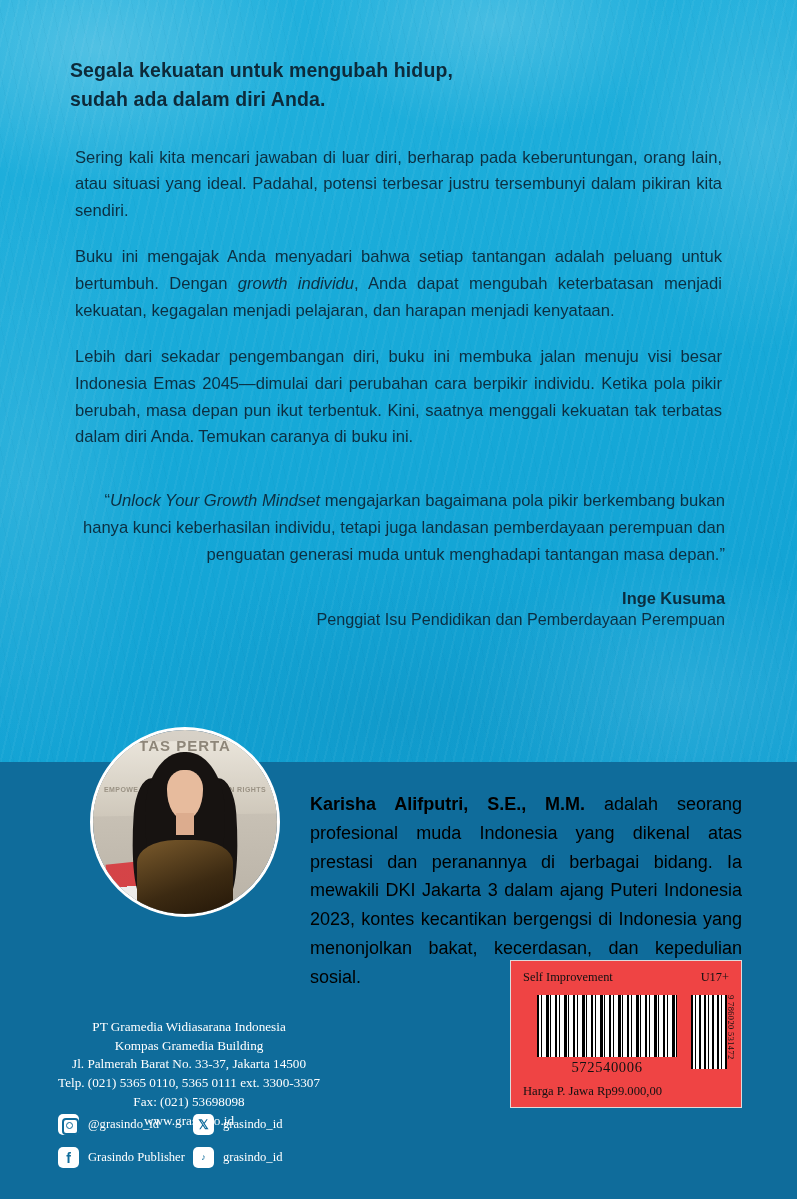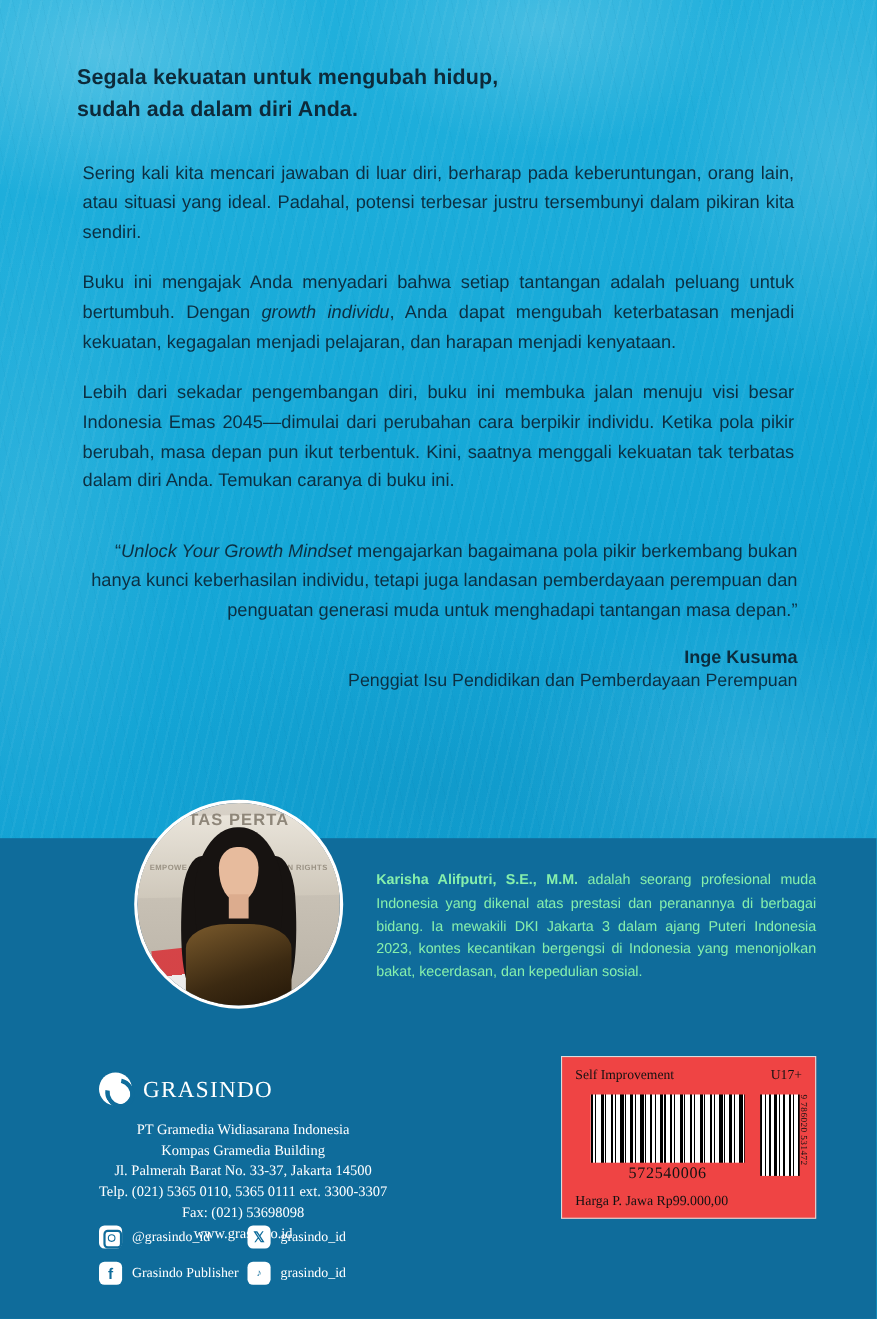--- a/index.html
+++ b/index.html
@@ -79,21 +79,20 @@
     padding: 2px 72px 0 72px;
   }
 
   
   .panel {
     position:absolute;
     left:0; right:0; bottom:0;
     height:437px;
     background:#0f6c9b;
     z-index:4;
-    padding-left:32px;
   }
   .panel-inner { position:relative; height:100%; }
 
   .author-photo {
     position:absolute;
     left:90px; top:-35px;
     width:190px; height:190px;
     border-radius:50%;
     overflow:hidden;
     border:3px solid #ffffff;
@@ -164,22 +163,22 @@
   .photo-flag {
     position:absolute; left:8%; bottom:2%; width:16%; height:26%;
     background:linear-gradient(180deg,#d7373c 0 50%, #f2f2f2 50% 100%);
     transform:rotate(-6deg);
     opacity:.9;
   }
 
   .author-text {
     position:absolute;
     left:310px; right:55px; top:28px;
-    color:#86efac;
-    font-size:13px;
+    color:#000000;
+    font-size:18px;
     line-height:1.6;
     text-align:justify;
   }
   .author-text b { font-weight:700; }
 
   
   .pub-logo {
     position:absolute; left:58px; top:213px;
     display:flex; align-items:center; gap:10px;
   }
@@ -324,24 +323,20 @@
         <div class="photo-hair-r"></div>
         <div class="photo-hair"></div>
         <div class="photo-face"></div>
         <div class="photo-neck"></div>
         <div class="photo-dress"></div>
       </div>
     </div>
 
     <div class="author-text"><b>Karisha Alifputri, S.E., M.M.</b><span> adalah seorang profesional muda Indonesia yang dikenal atas prestasi dan peranannya di berbagai bidang. Ia mewakili DKI Jakarta 3 dalam ajang Puteri Indonesia 2023, kontes kecantikan bergengsi di Indonesia yang menonjolkan bakat, kecerdasan, dan kepedulian sosial.</span></div>
 
-    <div class="pub-logo">
-      <span class="pub-mark"></span>
-      <span class="pub-name">GRASINDO</span>
-    </div>
 
     <div class="pub-addr">
       <div>PT Gramedia Widiasarana Indonesia</div>
       <div>Kompas Gramedia Building</div>
       <div>Jl. Palmerah Barat No. 33-37, Jakarta 14500</div>
       <div>Telp. (021) 5365 0110, 5365 0111 ext. 3300-3307</div>
       <div>Fax: (021) 53698098</div>
       <div>www.grasindo.id</div>
     </div>
 

